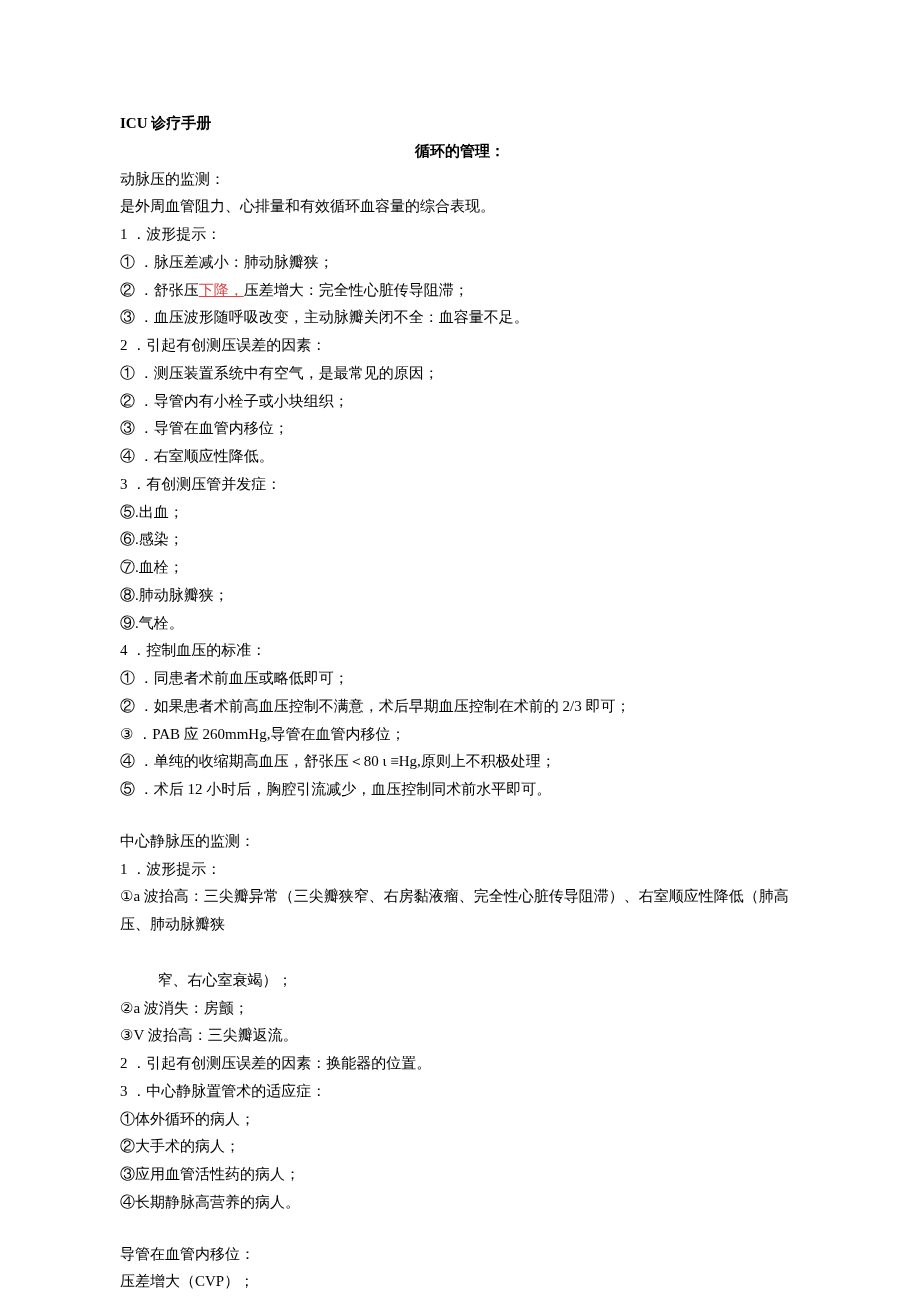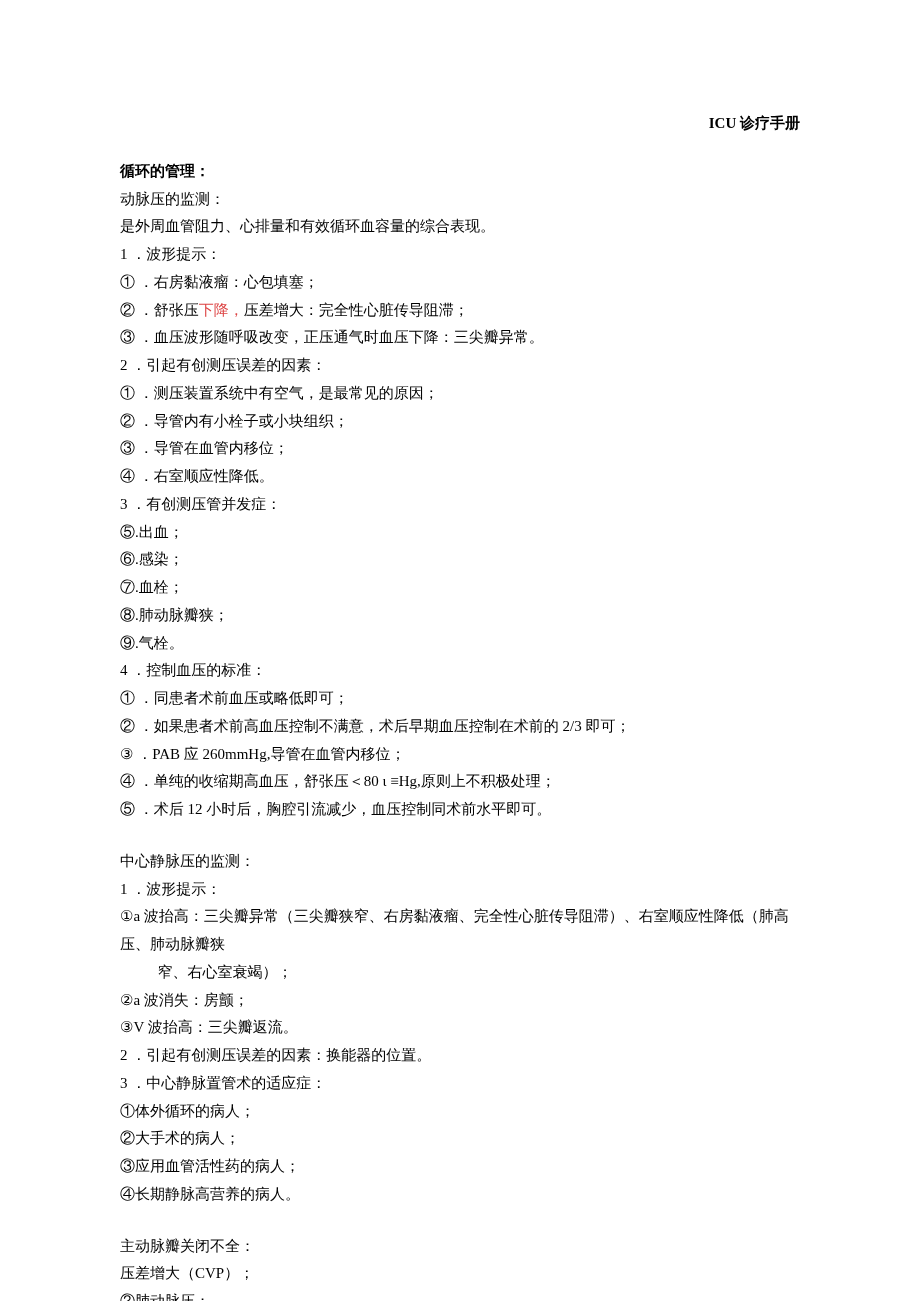--- a/index.html
+++ b/index.html
@@ -7,55 +7,58 @@
       font-size: 15px;
       line-height: 1.85;
       color: #000;
       background: #fff;
       margin: 0;
       padding: 110px 120px 80px 120px;
       width: 920px;
       box-sizing: border-box;
     }
     .title {
-      text-align: right;
+      text-align: left;
       font-weight: bold;
-      margin-bottom: 20px;
+      margin-bottom: 0;
     }
     .heading {
       font-weight: bold;
+      text-align: center;
     }
     .red {
       color: #d44;
+      text-decoration: underline;
     }
     .indent2 {
       padding-left: 2.5em;
+      margin-top: 28px;
     }
     .plain {
     }
     .blank {
       height: 1.6em;
     }
   </style>
 </head>
 <body>
 
 <div class="title">ICU 诊疗手册</div>
 
 <div class="heading">循环的管理：</div>
 
 <div class="plain">动脉压的监测：</div>
 <div class="plain">是外周血管阻力、心排量和有效循环血容量的综合表现。</div>
 
 <div class="plain">1 ．波形提示：</div>
-<div class="plain">① ．右房黏液瘤：心包填塞；</div>
+<div class="plain">① ．脉压差减小：肺动脉瓣狭；</div>
 <div class="plain">
   <span>② ．舒张压</span><span class="red">下降，</span><span>压差增大：完全性心脏传导阻滞；</span>
 </div>
-<div class="plain">③ ．血压波形随呼吸改变，正压通气时血压下降：三尖瓣异常。</div>
+<div class="plain">③ ．血压波形随呼吸改变，主动脉瓣关闭不全：血容量不足。</div>
 
 <div class="plain">2 ．引起有创测压误差的因素：</div>
 <div class="plain">① ．测压装置系统中有空气，是最常见的原因；</div>
 <div class="plain">② ．导管内有小栓子或小块组织；</div>
 <div class="plain">③ ．导管在血管内移位；</div>
 <div class="plain">④ ．右室顺应性降低。</div>
 
 <div class="plain">3 ．有创测压管并发症：</div>
 <div class="plain">⑤.出血；</div>
 <div class="plain">⑥.感染；</div>
@@ -80,15 +83,15 @@
 <div class="plain">③V 波抬高：三尖瓣返流。</div>
 <div class="plain">2 ．引起有创测压误差的因素：换能器的位置。</div>
 <div class="plain">3 ．中心静脉置管术的适应症：</div>
 <div class="plain">①体外循环的病人；</div>
 <div class="plain">②大手术的病人；</div>
 <div class="plain">③应用血管活性药的病人；</div>
 <div class="plain">④长期静脉高营养的病人。</div>
 
 <div class="blank"></div>
 
-<div class="plain">主动脉瓣关闭不全：</div>
+<div class="plain">导管在血管内移位：</div>
 <div class="plain">压差增大（CVP）；</div>
 <div class="plain">②肺动脉压；</div>
 
 </body></html>

